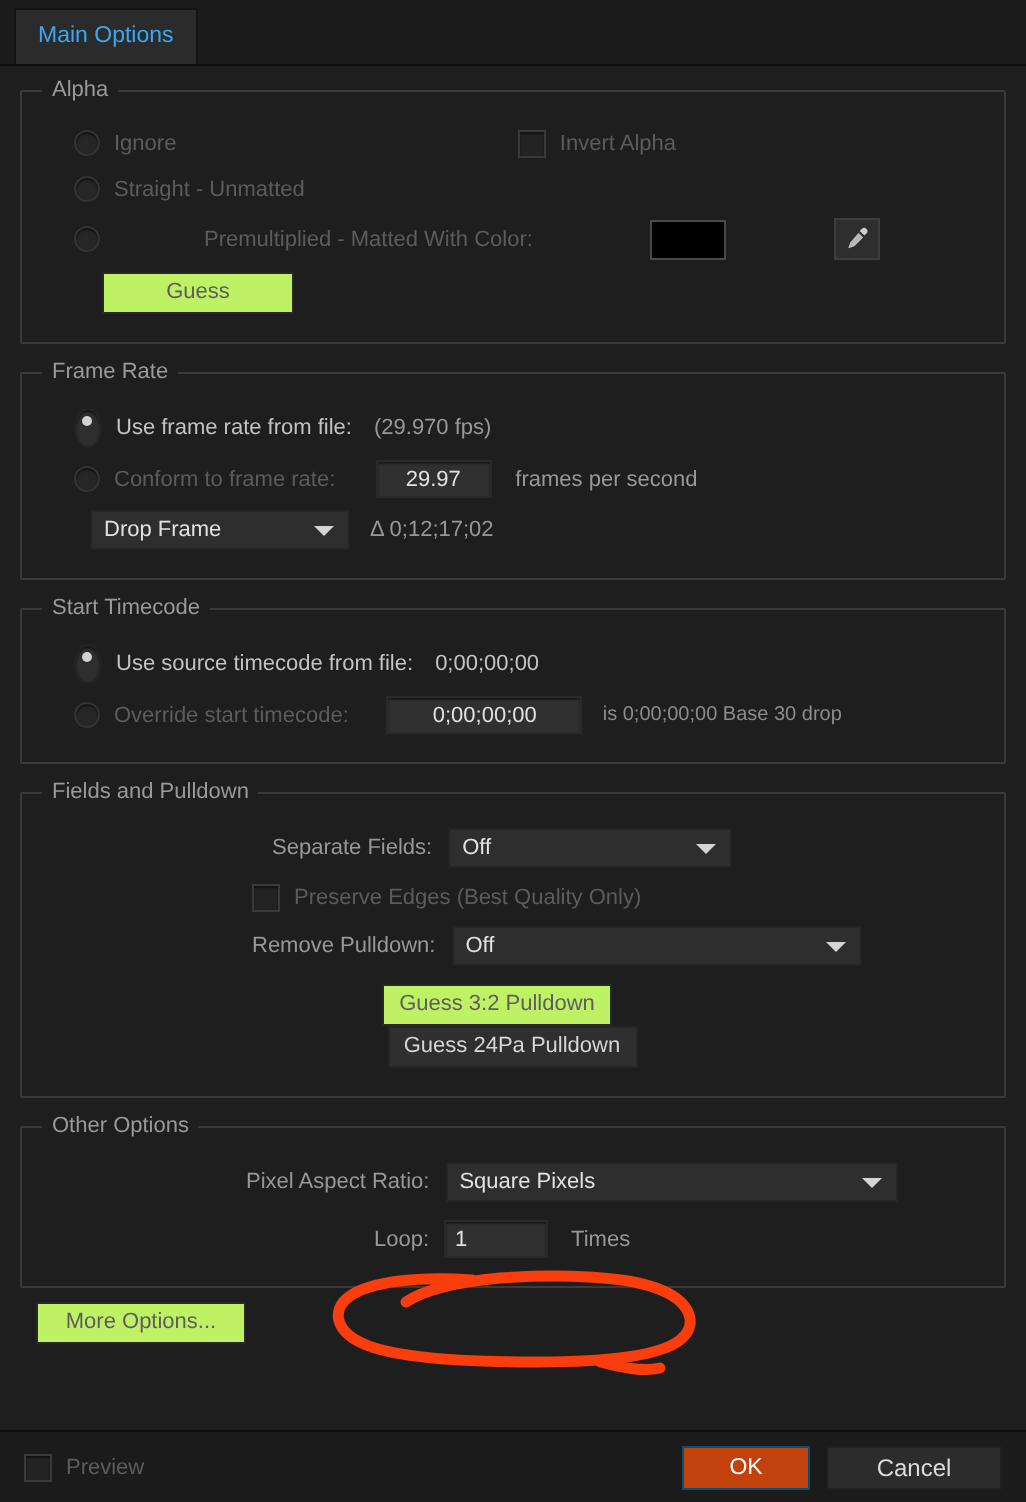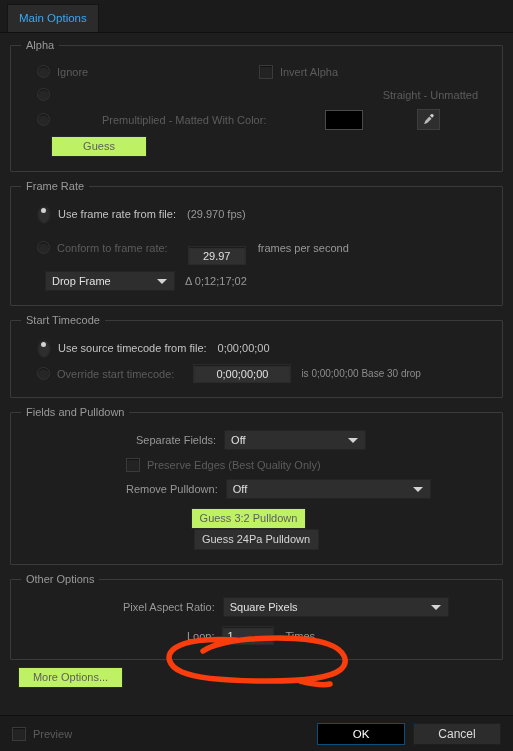--- a/index.html
+++ b/index.html
@@ -186,22 +186,22 @@
     left: 0; right: 0; bottom: 0;
     height: 36px;
     background: #1b1b1b;
     border-top: 1px solid #0e0e0e;
     display: flex;
     align-items: center;
     padding: 0 12px;
     box-sizing: border-box;
   }
   .btn-ok {
-    width: 88px; height: 22px; line-height: 20px;
-    background: #000000;
+    width: 64px; height: 22px; line-height: 20px;
+    background: #c2410c;
     border: 1px solid #0a4f79;
     color: #ffffff;
     text-align: center;
     font-size: 11.5px;
     box-sizing: border-box;
   }
   .btn-cancel {
     width: 88px; height: 22px; line-height: 20px;
     background: #2c2c2c;
     border: 1px solid #1f1f1f;
@@ -234,21 +234,21 @@
 
     <div class="row" style="margin-left:18px;">
       <span class="radio dis"></span>
       <span class="lbl dim">Ignore</span>
       <span style="flex:1 1 auto"></span>
       <span class="cbox"></span>
       <span class="lbl dim">Invert Alpha</span>
       <span style="width:140px"></span>
     </div>
 
-    <div class="row" style="margin-left:18px;justify-content:space-between;">
+    <div class="row" style="margin-left:18px;">
       <span class="radio dis"></span>
       <span class="lbl dim">Straight - Unmatted</span>
     </div>
 
     <div class="row" style="margin-left:18px;gap:45px;">
       <span class="radio dis"></span>
       <span class="lbl dim">Premultiplied - Matted With Color:</span>
       <span class="swatch" style="margin-left:14px;"></span>
       <span class="eyedrop">
         <svg width="13" height="13" viewBox="0 0 16 16" aria-hidden="true">
@@ -269,21 +269,21 @@
 
     <div class="row" style="margin-left:18px;">
       <span class="radio sel"></span>
       <span class="lbl">Use frame rate from file:</span>
       <span class="lbl mid" style="margin-left:11px;">(29.970 fps)</span>
     </div>
 
     <div class="row" style="margin-left:18px;">
       <span class="radio dis"></span>
       <span class="lbl dim">Conform to frame rate:</span>
-      <span class="inp" style="width:58px;margin-left:20px;text-align:center;margin-top:16px;">29.97</span>
+      <span class="inp" style="width:58px;margin-left:20px;text-align:center;">29.97</span>
       <span class="lbl mid" style="margin-left:12px;">frames per second</span>
     </div>
 
     <div class="row" style="margin-left:26px;">
       <span class="sel" style="width:130px;">
         <span>Drop Frame</span>
         <span class="caret"></span>
       </span>
       <span class="lbl mid" style="margin-left:10px;">Δ 0;12;17;02</span>
     </div>

